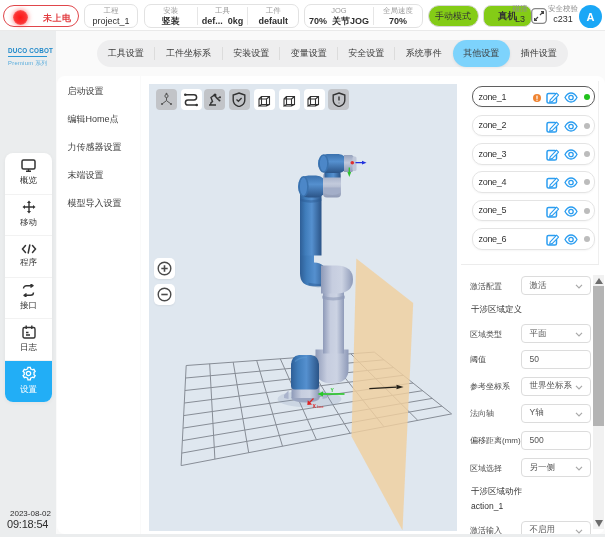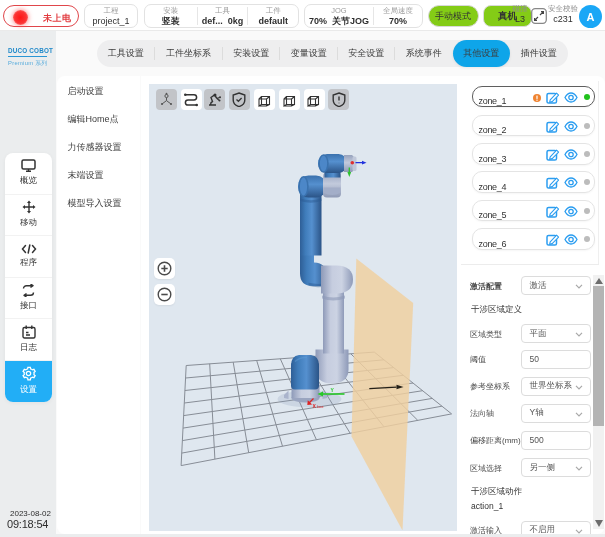--- a/index.html
+++ b/index.html
@@ -23,41 +23,41 @@
 #avatar { position:absolute; left:579px; top:5px; width:23px; height:23px; border-radius:50%; background:#1aa7f6; color:#fff; font-size:11px; font-weight:bold; display:flex; align-items:center; justify-content:center; }
 
 #main-bg { position:absolute; left:56px; top:31px; width:549px; height:503px; background:#fafafa; }
 #logo { position:absolute; left:8px; top:46.5px; width:40px; }
 #logo .l1 { font-size:6.3px; font-weight:bold; color:#1e88c9; letter-spacing:0.2px; white-space:nowrap; }
 #logo .l2 { width:39px; height:1.3px; background:#2b96d5; margin-top:2.5px; }
 #logo .l3 { font-size:5.8px; color:#56abdc; margin-top:1.5px; white-space:nowrap; letter-spacing:0.3px; }
 #tabbar { position:absolute; left:97px; top:40px; width:471px; height:27px; background:#eeeeef; border-radius:13.5px; display:flex; align-items:center; }
 .tab { white-space:nowrap; height:27px; display:flex; align-items:center; justify-content:center; font-size:9px; color:#3c3c3c; position:relative;text-align:right; }
 .tab .sep { position:absolute; right:0; top:7px; height:13px; width:1px; background:#dcdcdc; }
-.tab.active { background:#0ea5e9; border-radius:13.5px; box-shadow:0 1px 3px rgba(0,0,0,.08); }
+.tab.active { background:#7dd3fc; border-radius:13.5px; box-shadow:0 1px 3px rgba(0,0,0,.08); }
 
 #navcard { position:absolute; left:5px; top:153px; width:47px; height:249px; background:#fff; border-radius:8px; box-shadow:0 1px 4px rgba(0,0,0,.05); }
 .navitem { width:47px; height:41.5px; display:flex; flex-direction:column; align-items:center; justify-content:center; border-bottom:1px solid #f2f2f2; }
 .navitem:last-child { border-bottom:none; border-radius:0 0 8px 8px; }
 .navitem .nt { font-size:8.5px; color:#333; margin-top:3px; }
 .navitem.active { background:#22aef6; }
 .navitem.active .nt { color:#fff; }
 
 #submenu { position:absolute; left:56.5px; top:75.5px; width:83px; height:458px; background:#fff; border-radius:8px 0 0 8px; }
 .smitem { white-space:nowrap; height:28.2px; display:flex; align-items:center; padding-left:11px; font-size:9px; color:#3c3c3c; white-space:nowrap; }
 .smitem.active { background:#22aef6; color:#fff; }
 
 #maincard { position:absolute; left:140.5px; top:75.5px; width:464.5px; height:458px; background:#fff; border-radius:0 8px 8px 0; overflow:hidden; }
 #viewer { position:absolute; left:8.5px; top:8.5px; width:308px; height:447px; background:#dfe7ef; }
 
 .vbtn { position:absolute; top:5px; width:21px; height:21px; border-radius:4px; background:#fff; display:flex; align-items:center; justify-content:center; }
 .vbtn.on { background:#c2c4c8; }
 .zbtn { position:absolute; left:5px; width:21px; height:21px; border-radius:5px; background:#fff; display:flex; align-items:center; justify-content:center; box-shadow:0 1px 2px rgba(0,0,0,.06); }
 
-.zrow { position:absolute; left:331px; width:123px; height:21.5px; background:#fff; border:1px solid #e4e4e4; border-radius:10px; box-shadow:0 1px 2px rgba(0,0,0,.04); display:flex; align-items:flex-end; }
+.zrow { position:absolute; left:331px; width:123px; height:21.5px; background:#fff; border:1px solid #e4e4e4; border-radius:10px; box-shadow:0 1px 2px rgba(0,0,0,.04); display:flex; align-items:center; }
 .zrow.sel { border:1.5px solid #5f5f5f; }
 .zrow .zn { font-size:9px; letter-spacing:-0.3px; color:#333; margin-left:6px; flex:1; }
 .formlabel { position:absolute; left:329.5px; font-size:8px; color:#4a4a4a; white-space:nowrap; }
 .field { position:absolute; left:380px; width:70px; height:19px; border:1px solid #dcdcdc; border-radius:4px; background:#fff; font-size:8.5px; color:#555; display:flex; align-items:center; padding-left:8px; }
 .field .chev { position:absolute; right:7px; top:7px; }
 .sechead { position:absolute; left:330.5px; font-size:8.5px; color:#333; }
 
 #sbtrack { position:absolute; left:452.5px; top:199px; width:11px; height:254px; background:#f1f1f1; }
 #sbthumb { position:absolute; left:452.5px; top:210.5px; width:11px; height:140px; background:#b4b4b4; }
 .date1 { position:absolute; left:10px; top:509px; font-size:8px; color:#2d2d2d; }
@@ -427,21 +427,21 @@
         <svg class="abs" style="left:91px;top:5px;" width="14" height="11" viewBox="0 0 14 11">
           <path d="M1 5.5C2.6 2.5 4.7 1 7 1s4.4 1.5 6 4.5C11.4 8.5 9.3 10 7 10S2.6 8.5 1 5.5z" fill="none" stroke="#2b9df0" stroke-width="1.3"></path>
           <circle cx="7" cy="5.5" r="2.2" fill="none" stroke="#2b9df0" stroke-width="1.3"></circle>
         </svg>
         <span class="abs" style="left:111.5px;top:7.2px;width:6px;height:6px;border-radius:50%;background:#bcbcbc;"></span>
       </div>
 
     <div class="abs" style="left:320.5px;top:188px;width:138px;height:1px;background:#ececec;"></div>
     <div class="abs" style="left:457.5px;top:5px;width:1px;height:183px;background:#efefef;"></div>
 
-    <div class="formlabel" style="top:205px;font-weight:bold;">激活配置</div>
+    <div class="formlabel" style="top:205px;">激活配置</div>
     <div class="field" style="top:200.5px;">激活<svg class="chev" width="8" height="5" viewBox="0 0 8 5">
           <path d="M1 0.8L4 3.8 7 0.8" stroke="#a8a8a8" stroke-width="1.2" fill="none"></path>
         </svg></div>
     <div class="sechead" style="top:228px;">干涉区域定义</div>
     <div class="formlabel" style="top:253.4px;">区域类型</div>
     <div class="field" style="top:248.9px;">平面<svg class="chev" width="8" height="5" viewBox="0 0 8 5">
           <path d="M1 0.8L4 3.8 7 0.8" stroke="#a8a8a8" stroke-width="1.2" fill="none"></path>
         </svg></div>
     <div class="formlabel" style="top:278.7px;">阈值</div>
     <div class="field" style="top:274.2px;">50</div>

